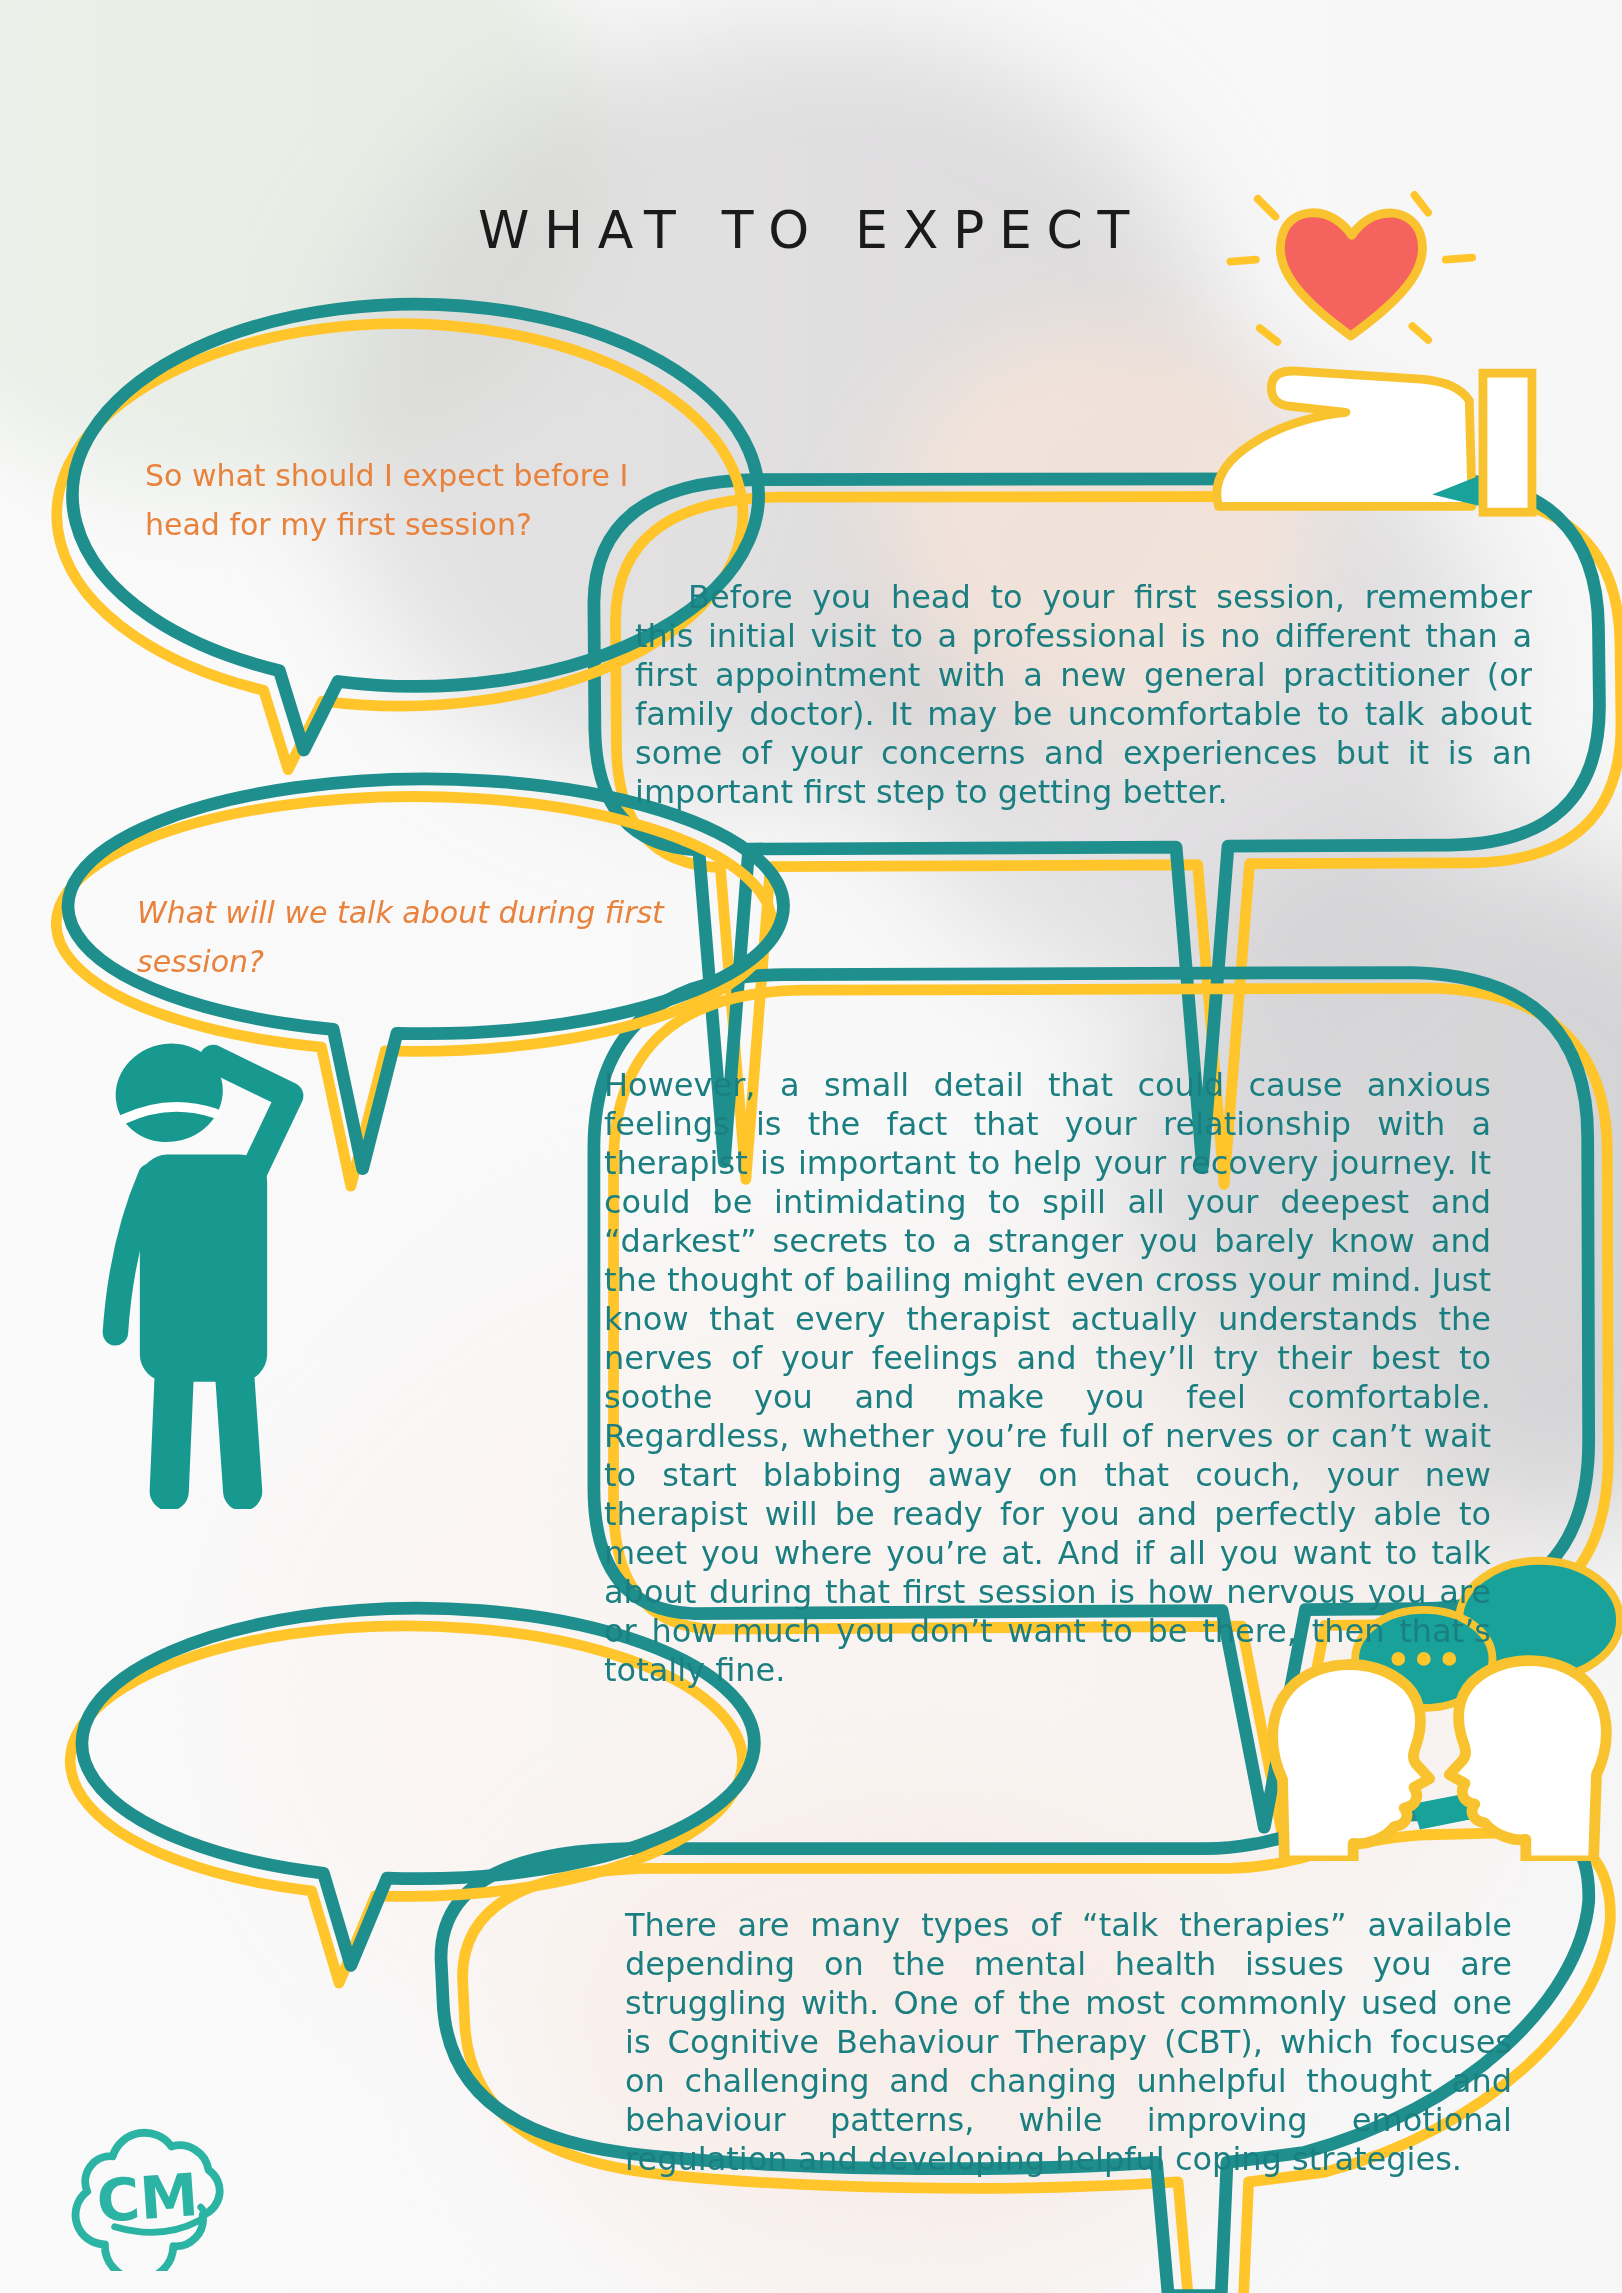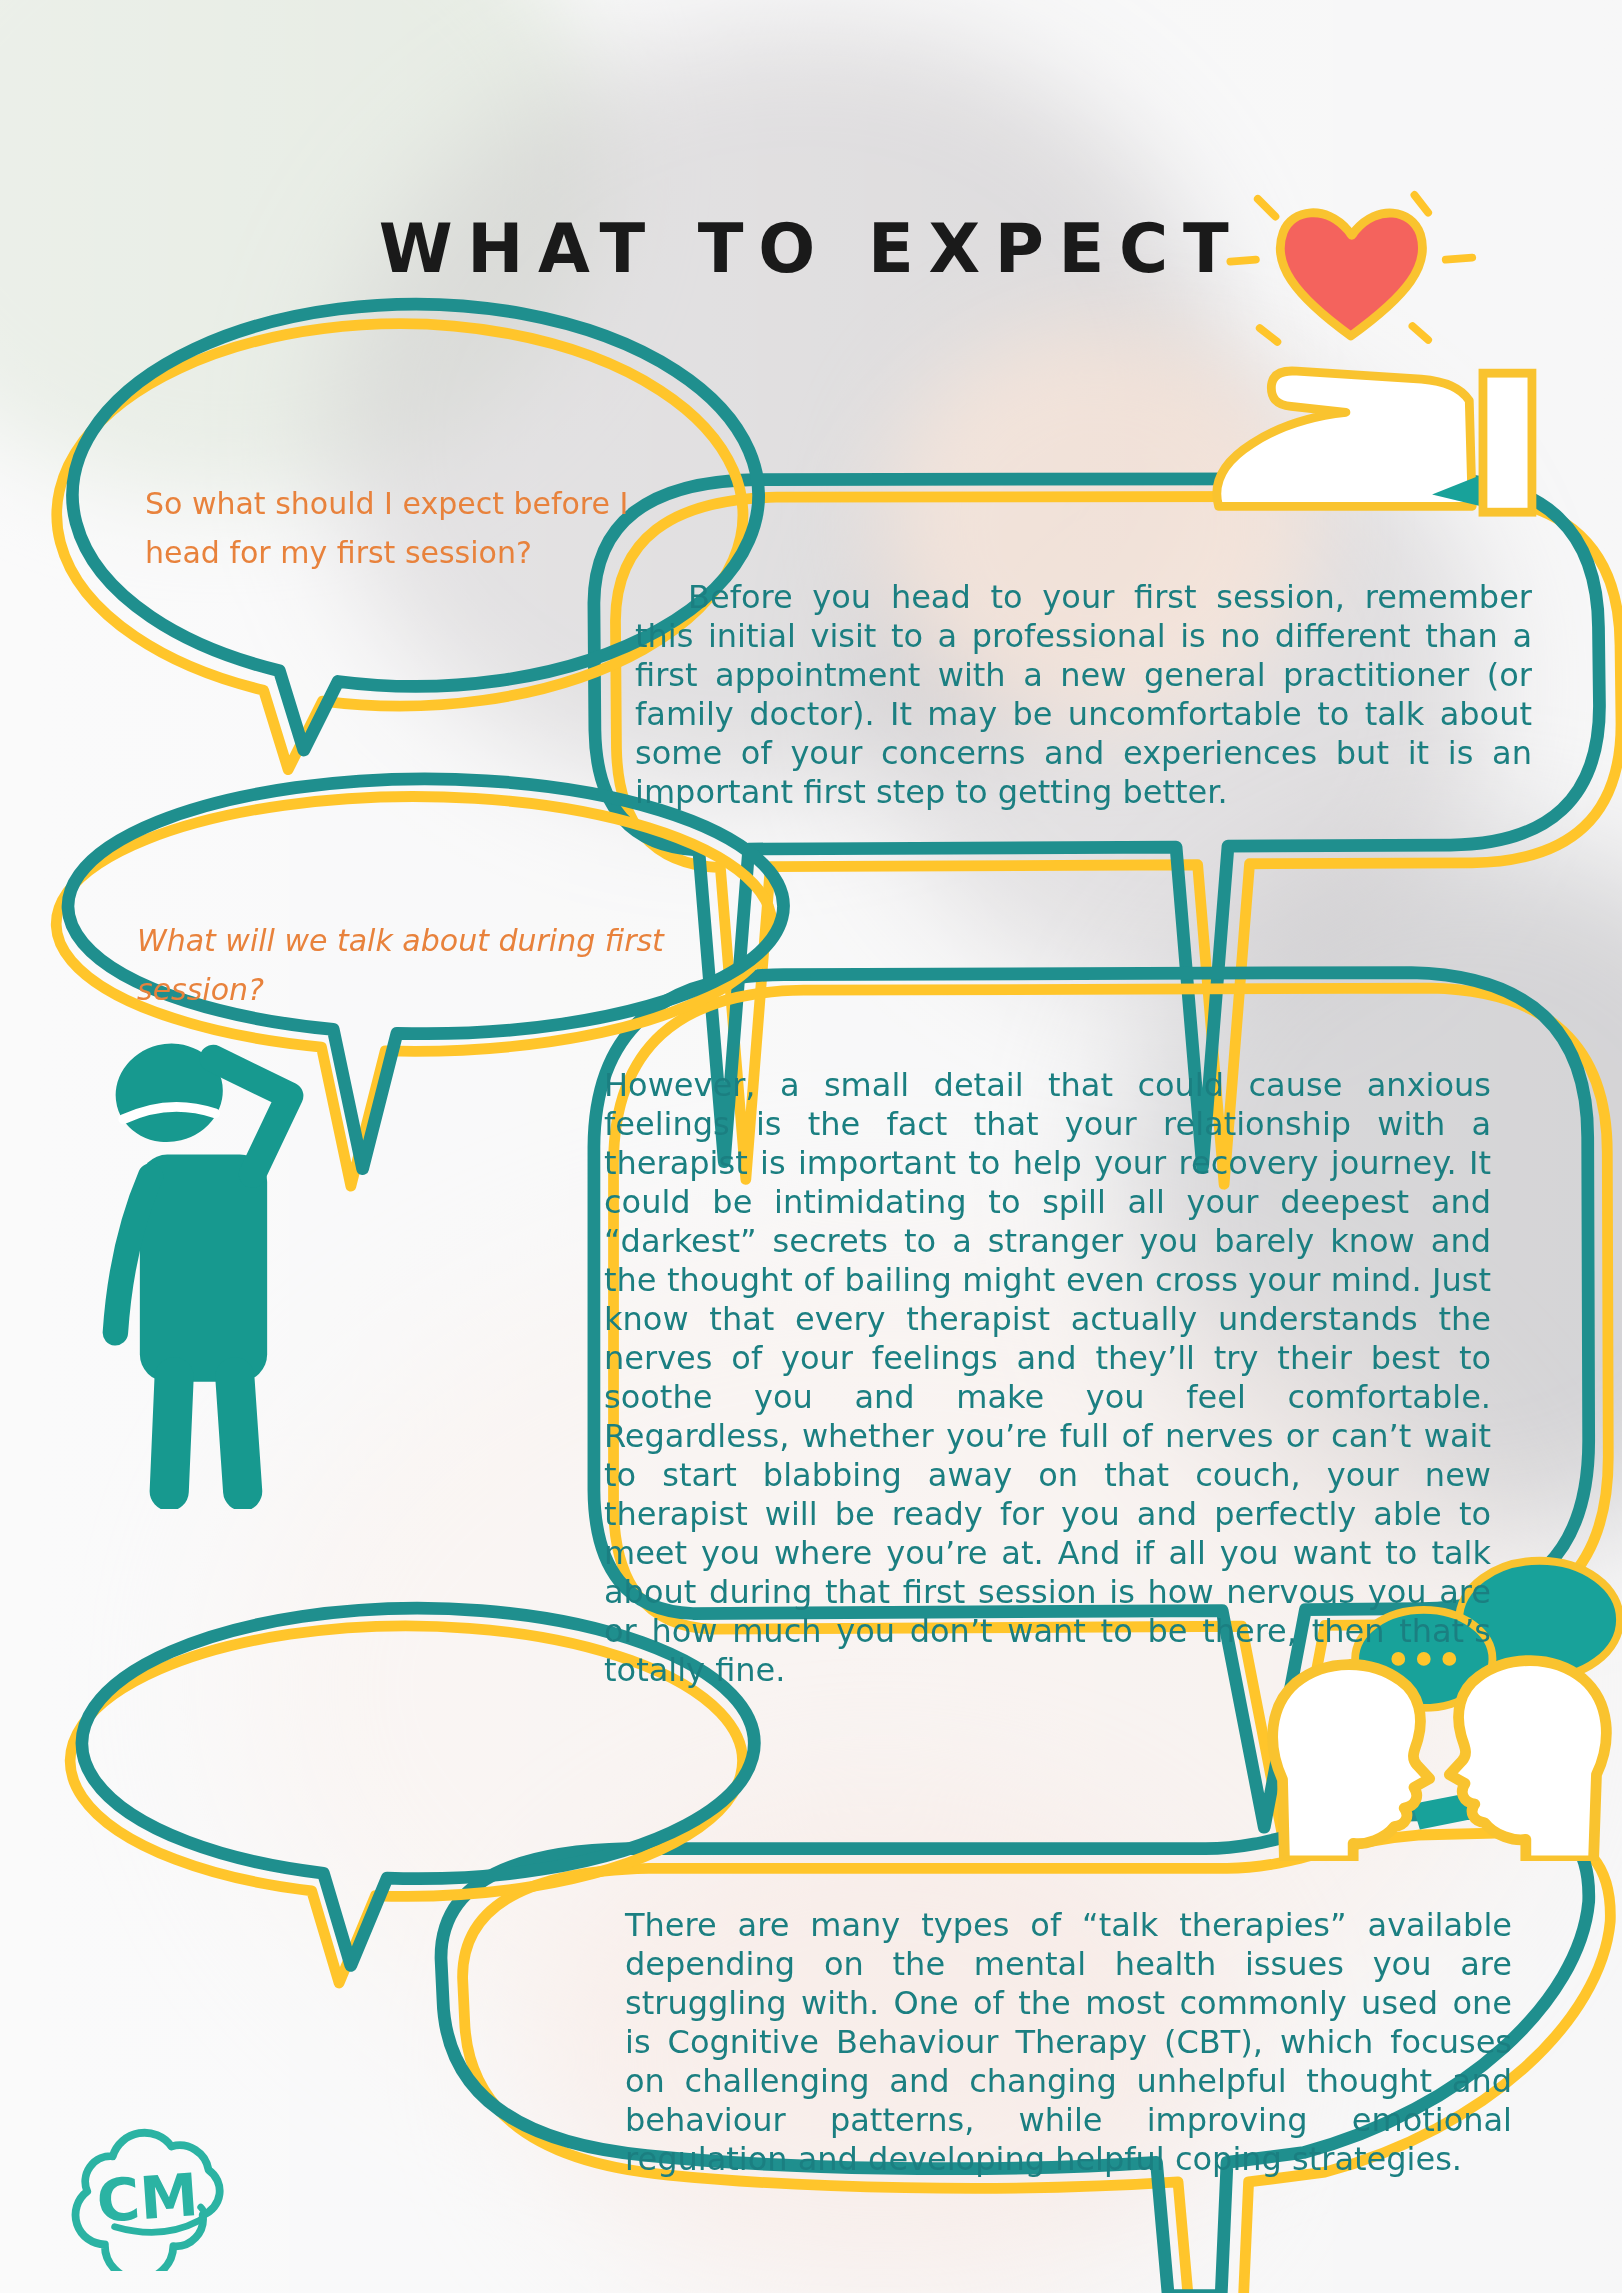--- a/index.html
+++ b/index.html
@@ -17,25 +17,25 @@
   .blob-sweater{left:1117px;top:843px;width:706px;height:706px;background:rgba(132,129,136,0.5);filter:blur(64px);}
   .blob-warm{left:235px;top:1235px;width:1294px;height:902px;background:rgba(244,226,217,0.55);filter:blur(74px);}
   .blob-bottom{left:529px;top:1803px;width:706px;height:510px;background:rgba(240,213,204,0.62);filter:blur(64px);}
   .veil{position:absolute;left:0;top:0;width:100%;height:100%;
     background:linear-gradient(90deg,rgba(255,255,255,0.62),rgba(255,255,255,0.38));}
   
   .bubbles{position:absolute;left:0;top:0;}
   
   .title{
     position:absolute;top:165px;left:50%;transform:translateX(-50%);
-    font-size:67px;font-weight:bold;letter-spacing:14.7px;color:#1a1a1a;
+    font-size:52px;font-weight:normal;letter-spacing:14.7px;color:#1a1a1a;
     white-space:nowrap;font-family:"DejaVu Sans","Liberation Sans",sans-serif;
   }
   
-  .q{position:absolute;white-space:pre-line;font-size:30px;line-height:49px;color:#E8823C;margin-top:28px;}
+  .q{position:absolute;white-space:pre-line;font-size:30px;line-height:49px;color:#E8823C;}
   .q1{left:145px;top:451px;}
   .q2{left:137px;top:888px;font-style:italic;}
   .q3{left:127px;top:1717px;}
   
   .para{position:absolute;font-size:32px;line-height:39px;color:#1B7F81;text-align:justify;}
   .a1{left:635px;top:578px;width:897px;text-indent:53px;}
   .a2{left:604px;top:1066px;width:887px;}
   .a3{left:625px;top:1906px;width:887px;}
   
   .icon{position:absolute;}

